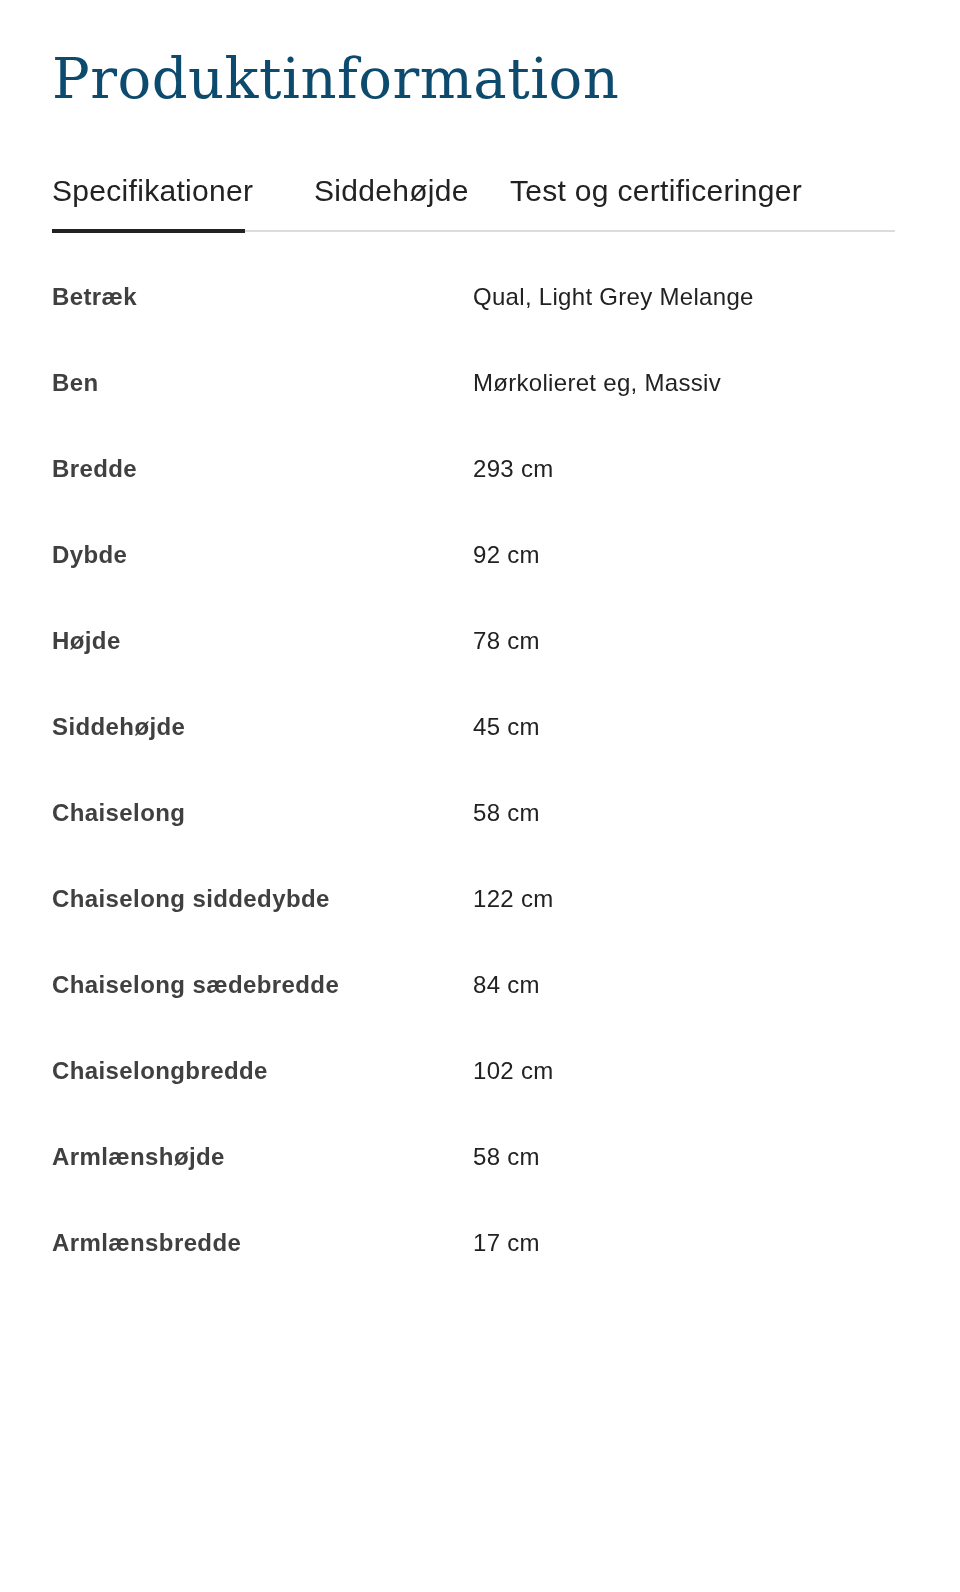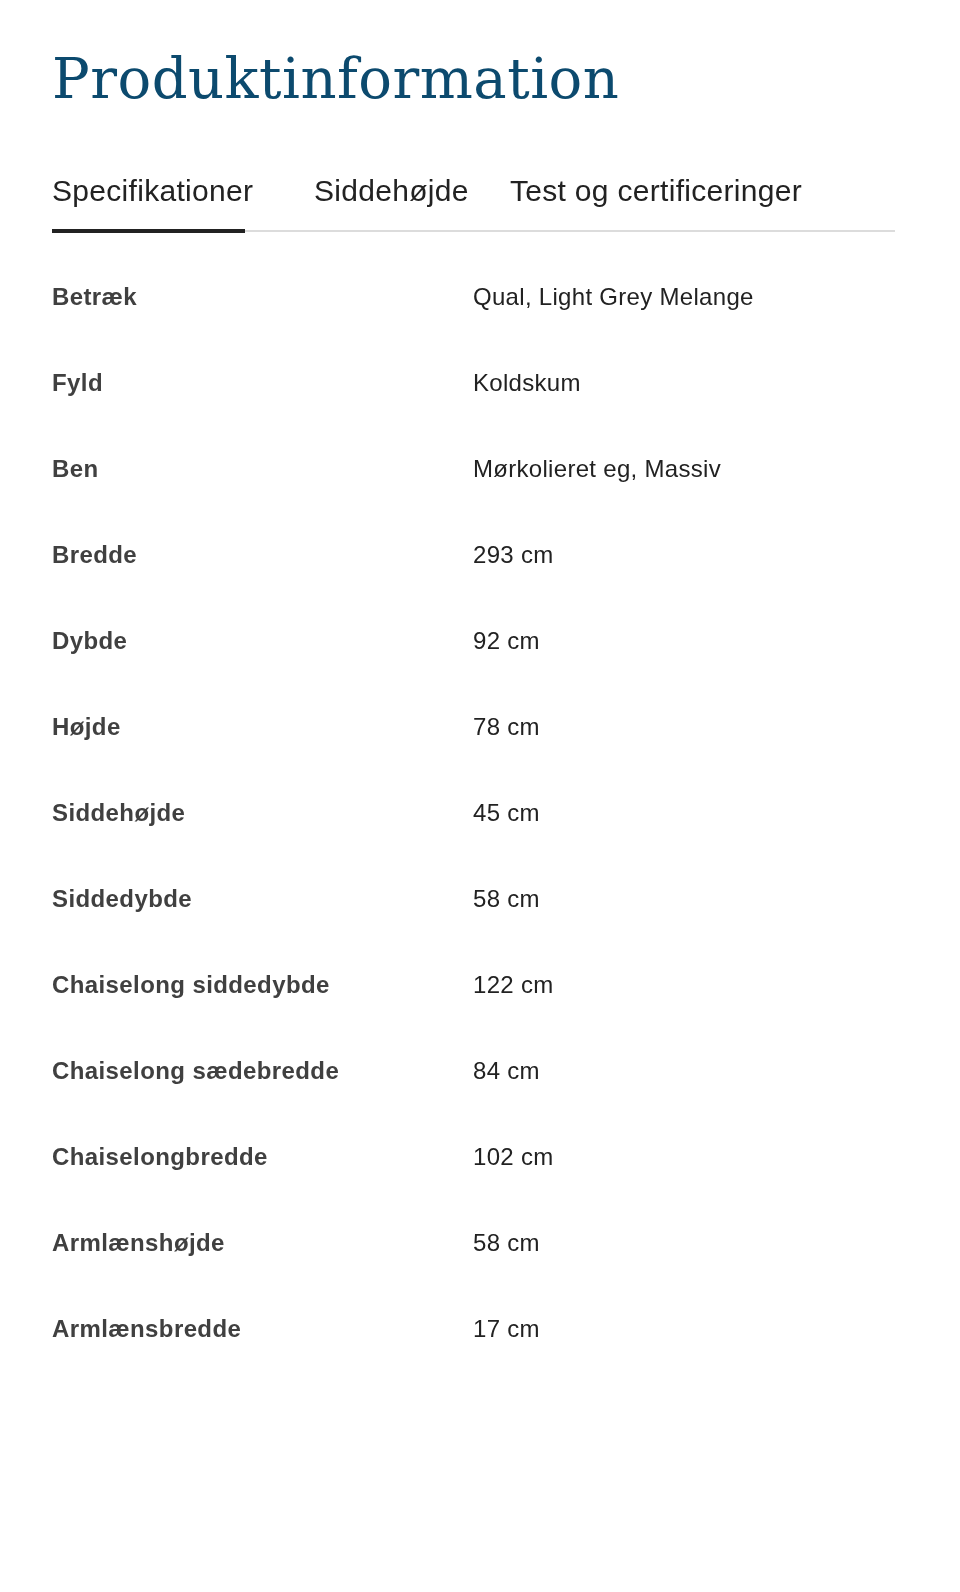--- a/index.html
+++ b/index.html
@@ -117,45 +117,41 @@
     <div class="tabs-rule"></div>
     <div class="tab-indicator"></div>
   </div>
 
   <div class="spec-list">
     <div class="spec-row">
       <span class="spec-label">Betræk</span>
       <span class="spec-value">Qual, Light Grey Melange</span>
     </div>
     <div class="spec-row">
-      <span class="spec-label">Fyld</span>
-      <span class="spec-value">Koldskum</span>
-    </div>
-    <div class="spec-row">
       <span class="spec-label">Ben</span>
       <span class="spec-value">Mørkolieret eg, Massiv</span>
     </div>
     <div class="spec-row">
       <span class="spec-label">Bredde</span>
       <span class="spec-value">293 cm</span>
     </div>
     <div class="spec-row">
       <span class="spec-label">Dybde</span>
       <span class="spec-value">92 cm</span>
     </div>
     <div class="spec-row">
       <span class="spec-label">Højde</span>
       <span class="spec-value">78 cm</span>
     </div>
     <div class="spec-row">
       <span class="spec-label">Siddehøjde</span>
       <span class="spec-value">45 cm</span>
     </div>
     <div class="spec-row">
-      <span class="spec-label">Siddedybde</span>
+      <span class="spec-label">Chaiselong</span>
       <span class="spec-value">58 cm</span>
     </div>
     <div class="spec-row">
       <span class="spec-label">Chaiselong siddedybde</span>
       <span class="spec-value">122 cm</span>
     </div>
     <div class="spec-row">
       <span class="spec-label">Chaiselong sædebredde</span>
       <span class="spec-value">84 cm</span>
     </div>

